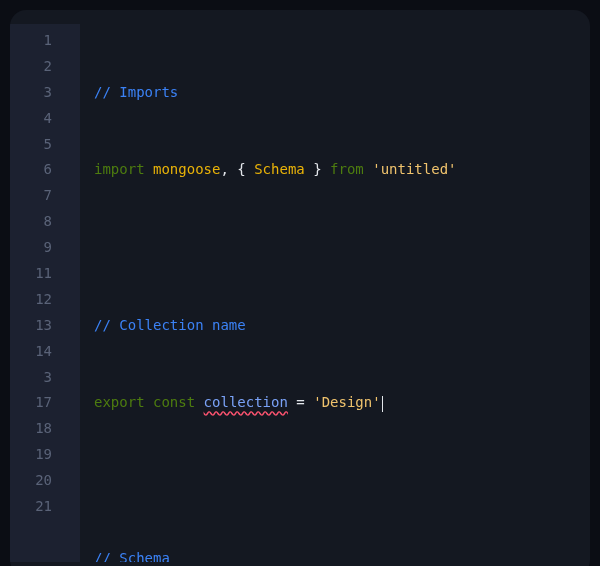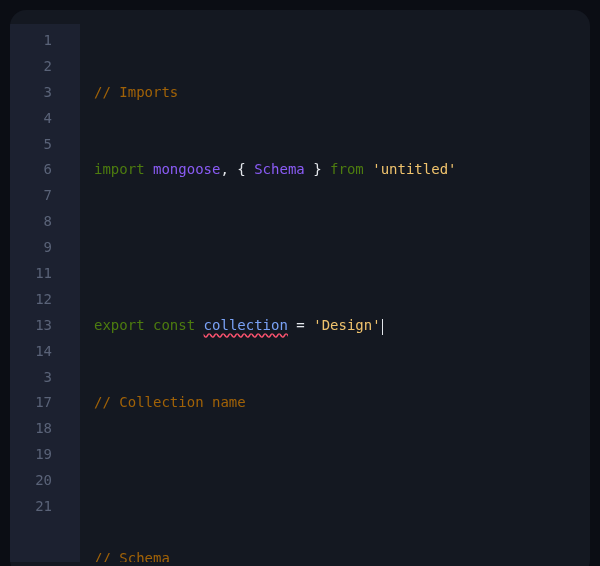--- a/index.html
+++ b/index.html
@@ -37,23 +37,23 @@
     font-size: 14px;
     user-select: none;
   }
   .code-area {
     flex: 1;
     padding: 4px 10px 4px 14px;
     overflow: hidden;
     white-space: pre;
   }
   .line { min-height: 1.85em; }
-  .c-comment { color: #a16207; }
+  .c-comment { color: #3b82f6; }
   .c-keyword { color: #4d7c0f; }
-  .c-ident { color: #8b5cf6; }
+  .c-ident { color: #eab308; }
   .c-punc { color: #e3e6eb; }
   .c-type { color: #7aa2f7; }
   .c-string { color: #f0c36d; }
   .squiggle {
     text-decoration-line: underline;
     text-decoration-style: wavy;
     text-decoration-color: #ff5370;
     text-underline-offset: 3px;
   }
   .cursor {
@@ -90,22 +90,22 @@
     <div class="ln">18</div>
     <div class="ln">19</div>
     <div class="ln">20</div>
     <div class="ln">21</div>
   </div>
 
   <div class="code-area">
     <div class="line"><span class="c-comment">// Imports</span></div>
     <div class="line"><span class="c-keyword">import</span> <span class="c-ident">mongoose</span><span class="c-punc">, { </span><span class="c-ident">Schema</span><span class="c-punc"> } </span><span class="c-keyword">from</span><span> </span><span class="c-string">'</span><span class="c-string">untitled</span><span class="c-string">'</span></div>
     <div class="line">&nbsp;</div>
+    <div class="line"><span class="c-comment">// Collection name</span></div>
     <div class="line"><span class="c-keyword">export</span> <span class="c-keyword">const</span> <span class="c-type squiggle">collection</span><span class="c-punc"> = </span><span class="c-string">'</span><span class="c-string">Design</span><span class="c-string">'</span><span class="cursor"></span></div>
-    <div class="line"><span class="c-comment">// Collection name</span></div>
     <div class="line">&nbsp;</div>
     <div class="line"><span class="c-comment">// Schema</span></div>
     
     
     
     
     
     
     
     

